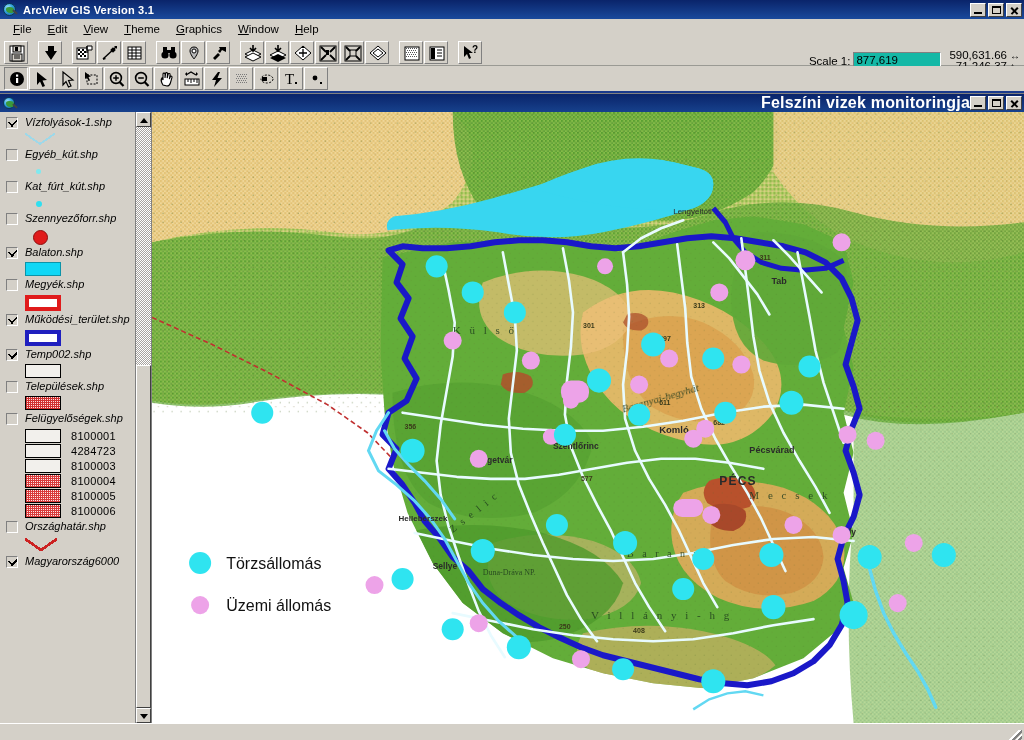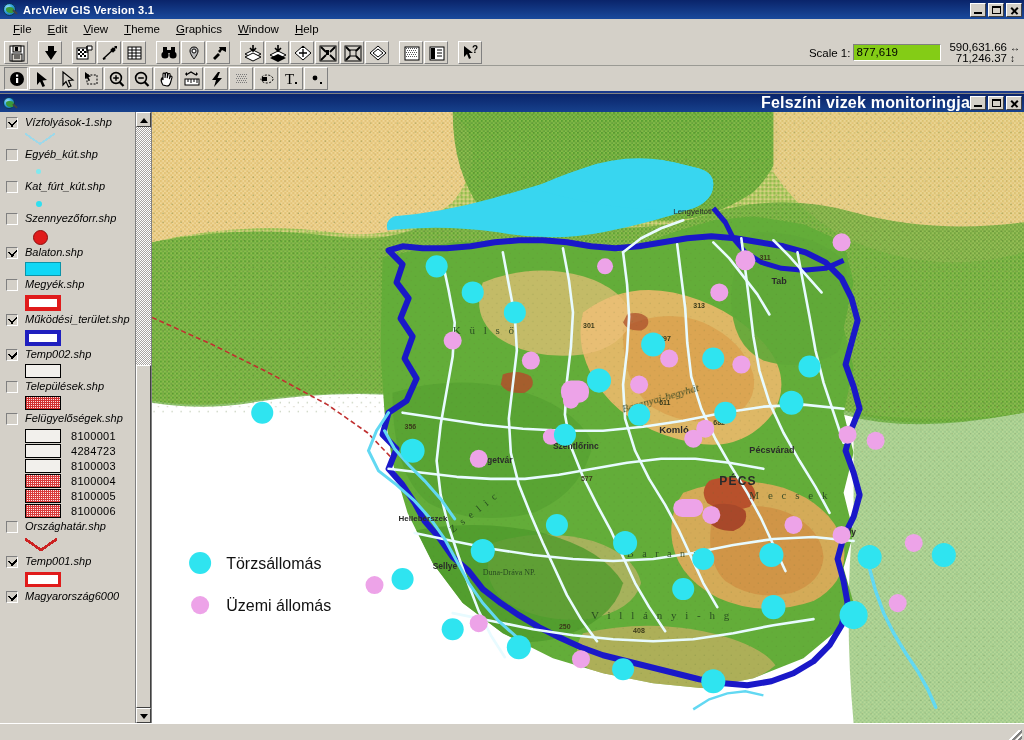--- a/index.html
+++ b/index.html
@@ -109,28 +109,28 @@
   .tbtn.pressed {
     border-color: #808080 #fff #fff #808080;
     background: #cac6be;
   }
   .tgap { width: 9px; flex: 0 0 9px; }
   .ticon { position: absolute; inset: 0; display: block; }
   .ticon svg { position: absolute; left: 2px; top: 2px; }
 
   
   .scalebox {
-    position: absolute; right: 0; top: 0;
+    position: absolute; right: 0; top: 8px;
     height: 27px; display: flex; align-items: center;
     padding-right: 4px;
   }
   .scale-label { font-size: 11.5px; margin-right: 3px; white-space: nowrap; }
   .scale-input {
     width: 88px; height: 17px;
-    background: #84cc16;
+    background: #14b8a6;
     border: 1px solid;
     border-color: #808080 #fff #fff #808080;
     font-family: "Liberation Sans", sans-serif;
     font-size: 11.5px;
     padding: 0 2px; margin-right: 8px;
     line-height: 15px;
   }
   .coords {
     text-align: right; font-size: 11.5px; line-height: 11px;
     margin-right: 3px; white-space: nowrap;
@@ -920,31 +920,20 @@
               <div class="chk"></div>
               <div class="layer-name">Országhatár.shp</div>
             </div>
             <div class="sym-wrap">
                 <div class="sym-row" style="height:17px">
                   <div class="sym-line red"></div>
                 </div>
               </div>
           </div>
 
-          <div class="layer">
-            <div class="layer-head">
-              <div class="chk on"></div>
-              <div class="layer-name">Temp001.shp</div>
-            </div>
-            <div class="sym-wrap">
-                <div class="sym-row" style="height:17px">
-                  <div class="swatch redframe2"></div>
-                </div>
-              </div>
-          </div>
 
           <div class="layer">
             <div class="layer-head">
               <div class="chk on"></div>
               <div class="layer-name">Magyarország6000</div>
             </div>
           </div>
 
         </div>
 

